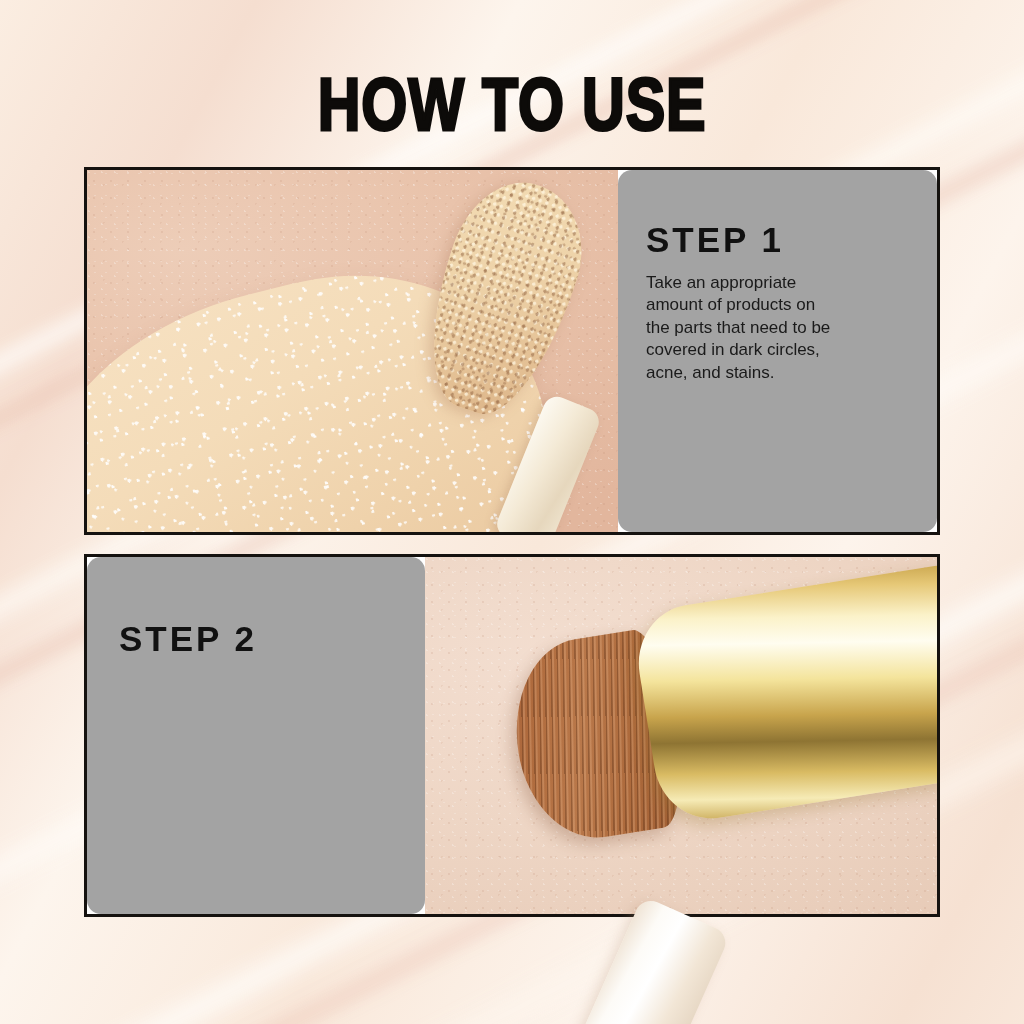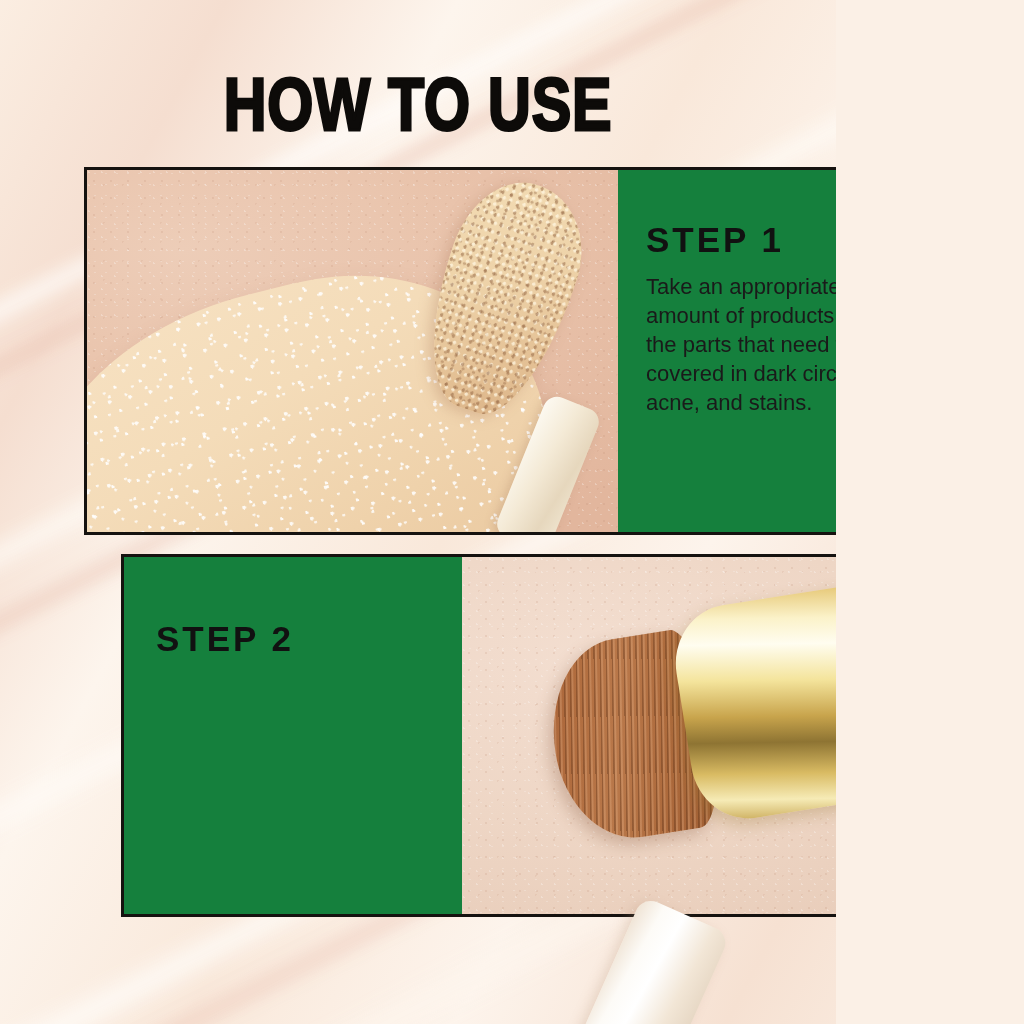--- a/index.html
+++ b/index.html
@@ -9,21 +9,21 @@
   body {
     width: 1024px;
     height: 1024px;
     overflow: hidden;
     font-family: "Liberation Sans", sans-serif;
     background: #fbf0e6;
   }
 
   #page {
     position: relative;
-    width: 836px;
+    width: 1024px;
     height: 1024px;
     overflow: hidden;
     background: #fcf3ea;
   }
 
   
   .bg-layer {
     position: absolute;
     inset: 0;
     overflow: hidden;
@@ -90,32 +90,33 @@
   
   .card {
     position: absolute;
     border: 3px solid #15120f;
     background: #ffffff;
     display: flex;
     overflow: hidden;
     box-sizing: border-box;
   }
   #card-1 { left: 84px; top: 167px; width: 856px; height: 368px; }
-  #card-2 { left: 84px; top: 554px; width: 856px; height: 363px; margin-left: 37px; }
+  #card-2 { left: 84px; top: 554px; width: 856px; height: 363px; }
 
   .photo {
     position: relative;
     overflow: hidden;
     flex: 0 0 auto;
   }
   .text-pane {
     position: relative;
     flex: 1 1 auto;
-    background: #15803d;
+    background: #a3a3a3;
     padding: 0;
+    border-radius: 14px;
   }
 
   
   #photo-1 { width: 531px; }
   .skin-1 {
     position: absolute;
     inset: 0;
     background:
       radial-gradient(120% 90% at 18% 22%, #edcdb8 0%, #e9c3ab 45%, #e2b69d 100%);
   }
@@ -256,21 +257,21 @@
   
   .step-head {
     font-weight: 700;
     font-size: 35px;
     letter-spacing: 3px;
     color: #111111;
     margin: 0;
     white-space: nowrap;
   }
   .step-body {
-    font-size: 22px;
+    font-size: 17px;
     line-height: 1.32;
     color: #1a1a1a;
     margin: 12px 0 0 0;
     white-space: pre-line;
   }
 
   #text-1 { padding: 50px 0 0 28px; }
   #text-2 { padding: 62px 0 0 32px; }
 
   .pane-inner { position: relative; z-index: 2; }

